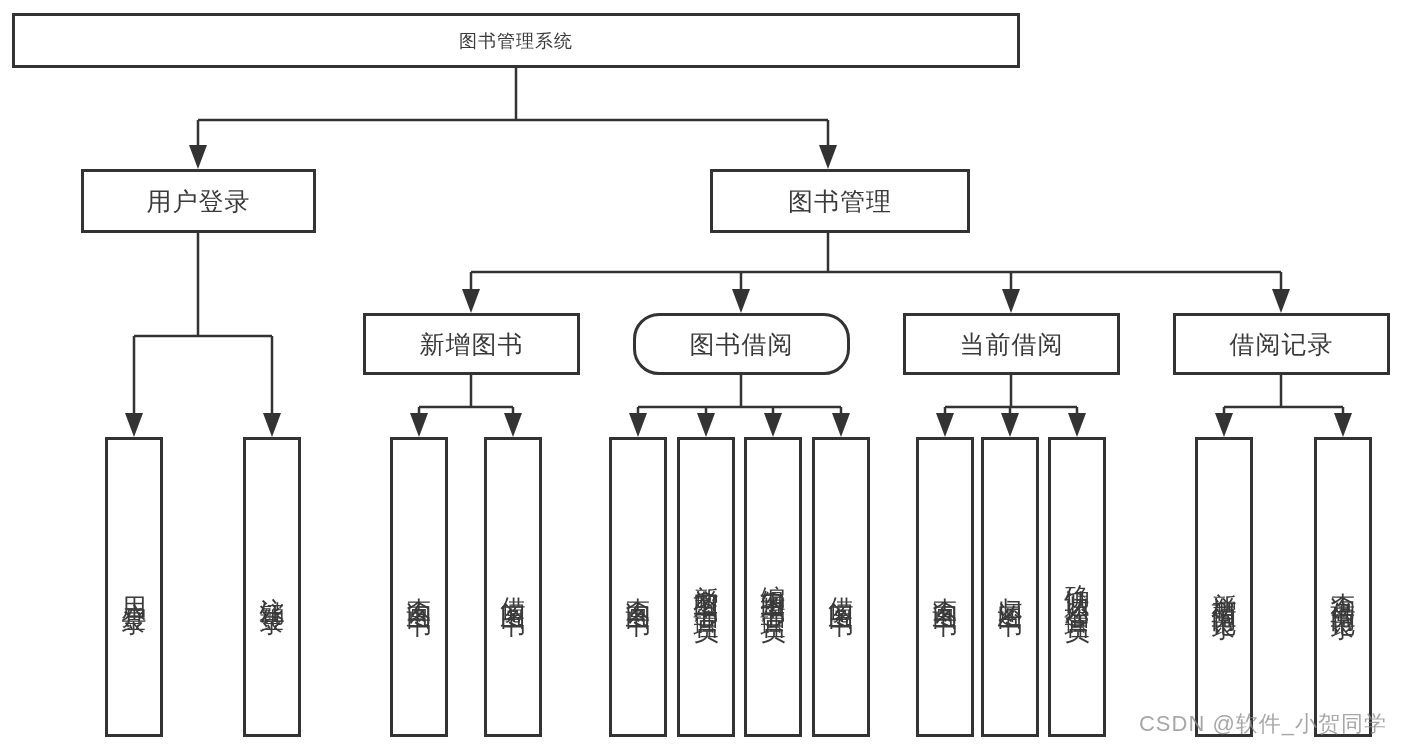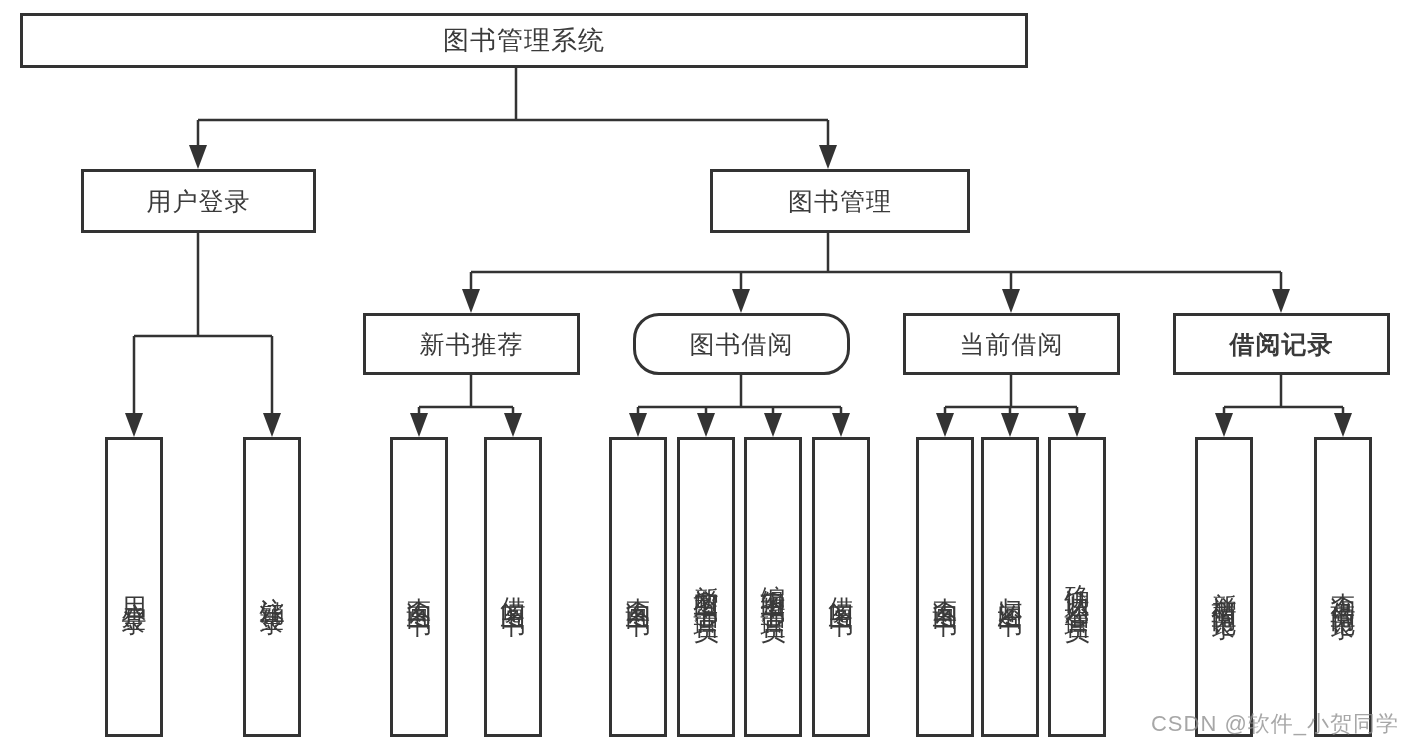--- a/index.html
+++ b/index.html
@@ -31,34 +31,33 @@
     align-items: center;
     justify-content: center;
     color: #3a3a3a;
   }
   .h-node {
     font-size: 25px;
     letter-spacing: 1px;
     white-space: nowrap;
   }
   .root-node {
-    font-size: 26px;
-    margin-left: 8px;
+    font-size: 18px;
   }
   .v-node span {
     writing-mode: vertical-rl;
     text-orientation: mixed;
     font-size: 25px;
     line-height: 1.15;
     letter-spacing: 5px;
     white-space: nowrap;
   }
   .watermark {
     position: absolute;
-    right: 6px;
+    right: 18px;
     bottom: 8px;
     font-size: 22px;
     color: rgba(145, 145, 145, 0.8);
     letter-spacing: 1px;
     z-index: 10;
     white-space: nowrap;
   }
 </style>
 </head>
 <body>
@@ -111,29 +110,29 @@
   </div>
 
   <div class="node h-node" style="left:81px; top:169px; width:235px; height:64px;">
     <span>用户登录</span>
   </div>
   <div class="node h-node" style="left:710px; top:169px; width:260px; height:64px;">
     <span>图书管理</span>
   </div>
 
   <div class="node h-node" style="left:363px; top:313px; width:217px; height:62px;">
-    <span>新书推荐</span>
+    <span>新增图书</span>
   </div>
   <div class="node h-node" style="left:633px; top:313px; width:217px; height:62px;border-radius:26px;">
     <span>图书借阅</span>
   </div>
   <div class="node h-node" style="left:903px; top:313px; width:217px; height:62px;justify-content:center;">
     <span>当前借阅</span>
   </div>
-  <div class="node h-node" style="left:1173px; top:313px; width:217px; height:62px;font-weight:bold;">
+  <div class="node h-node" style="left:1173px; top:313px; width:217px; height:62px;">
     <span>借阅记录</span>
   </div>
 
   <div class="node v-node" style="left:105px; top:437px; width:58px; height:300px;">
     <span>用户登录</span>
   </div>
   <div class="node v-node" style="left:243px; top:437px; width:58px; height:300px;">
     <span>注销登录</span>
   </div>
 

